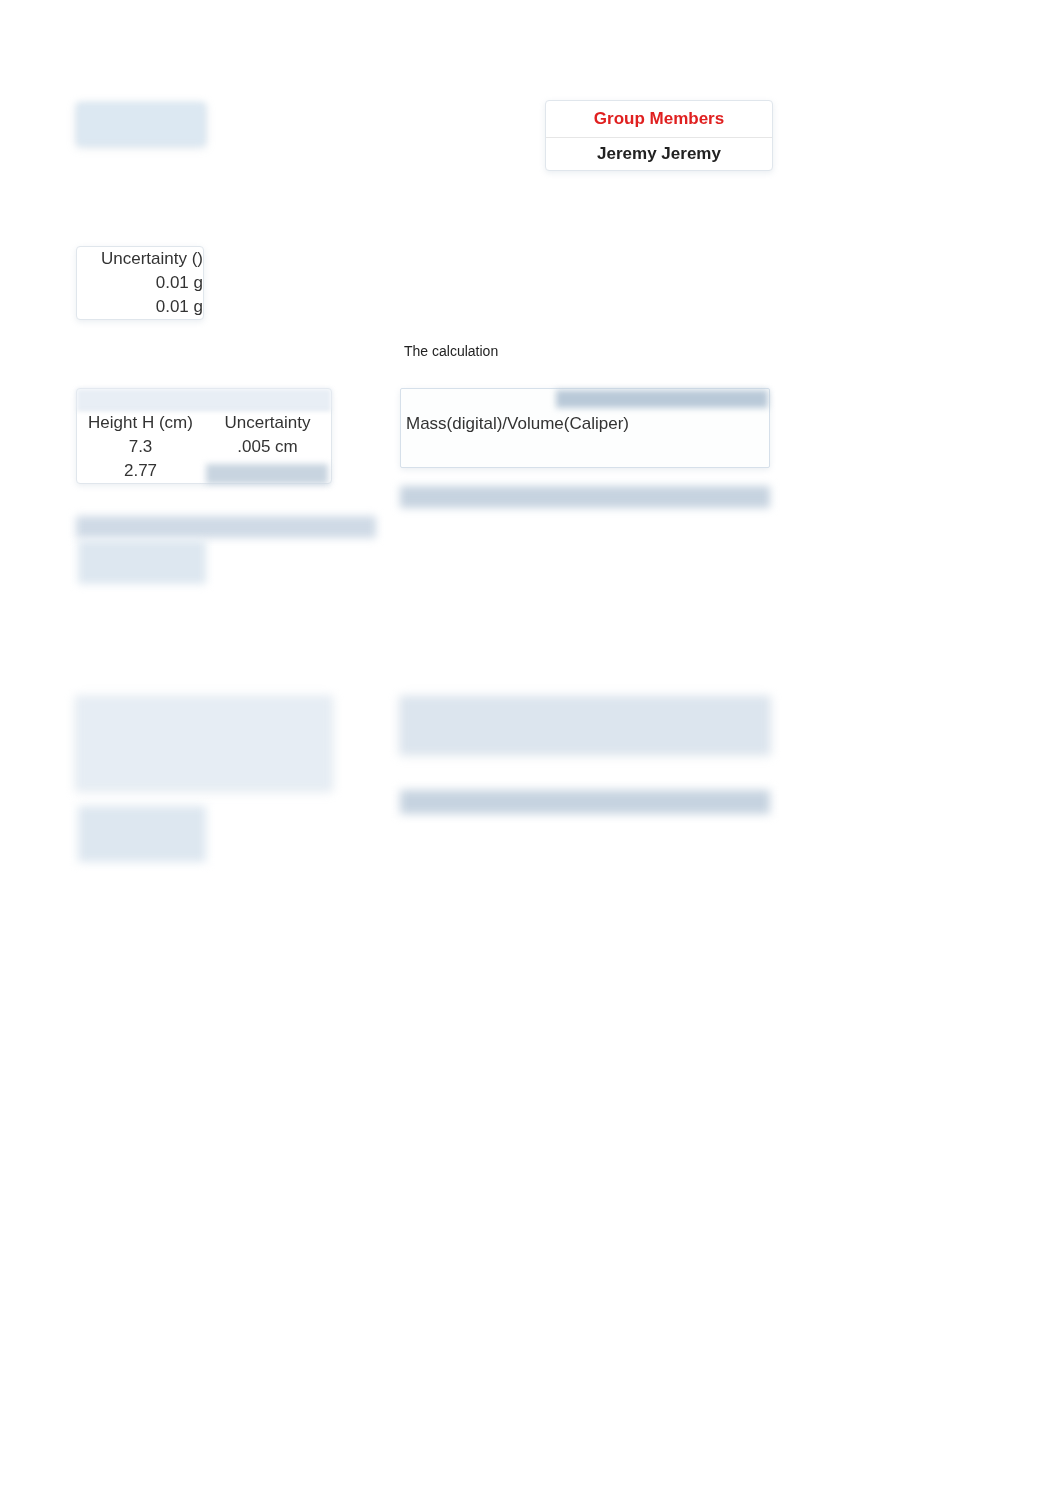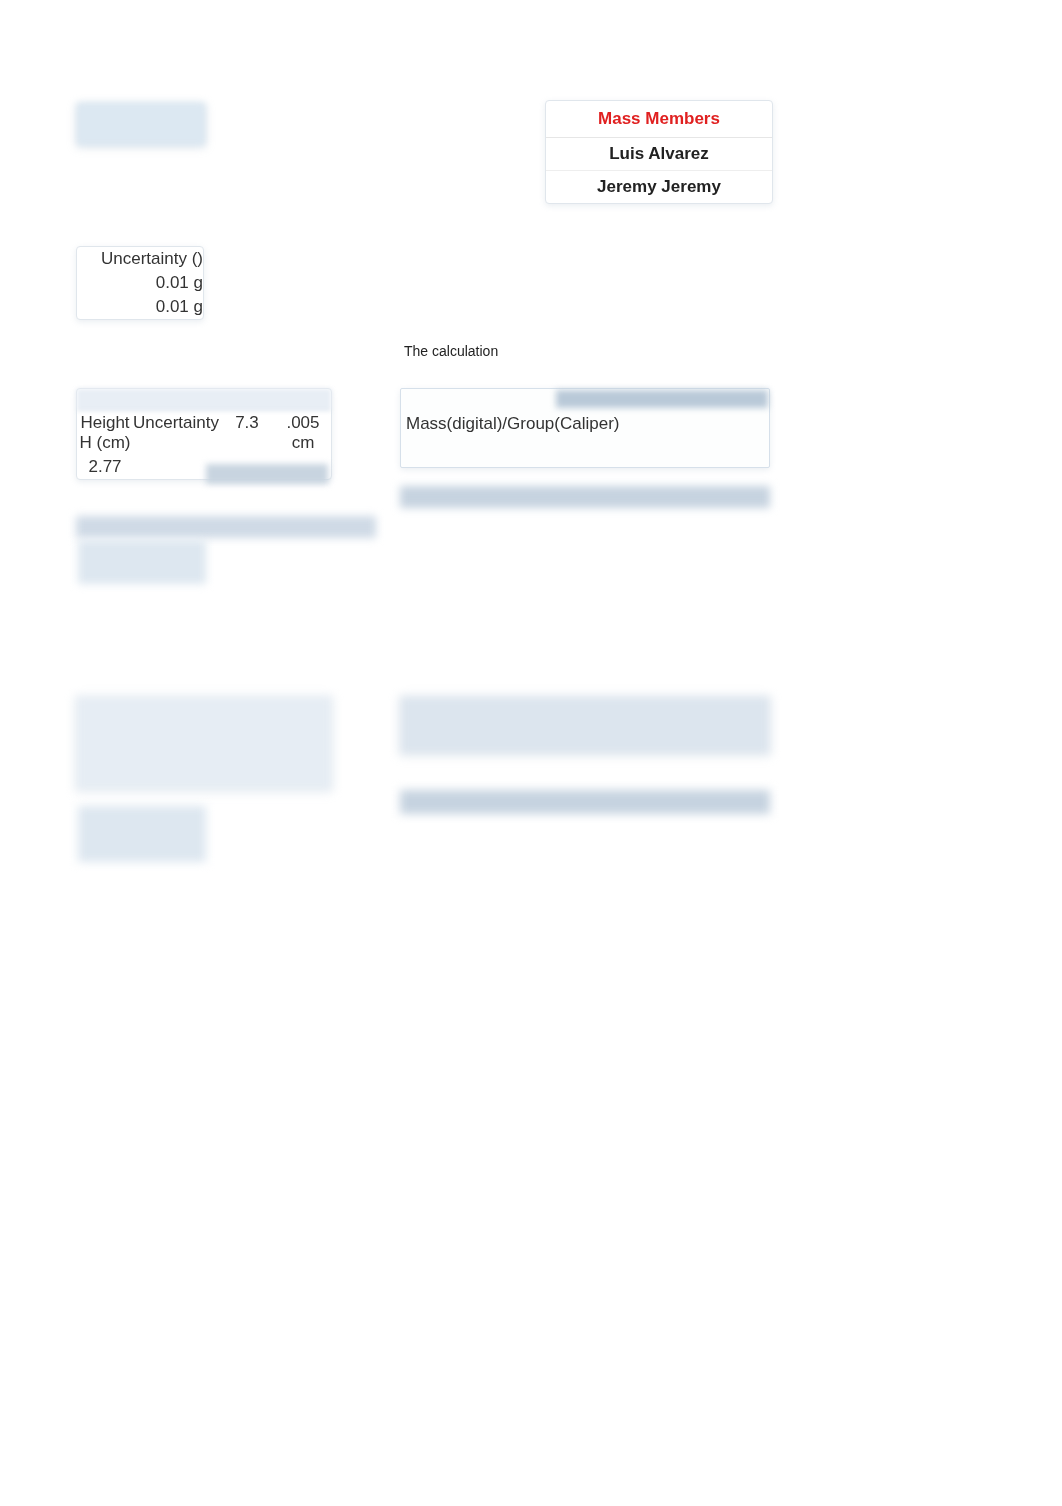--- a/index.html
+++ b/index.html
@@ -87,21 +87,21 @@
       width: 256px;
     }
     .height-blur-top {
       height: 22px;
       background: #e8eef5;
       filter: blur(2px);
       border-bottom: 1px solid #d8e0e8;
     }
     .height-grid {
       display: grid;
-      grid-template-columns: 1fr 1fr 1fr 1fr;
+      grid-template-columns: 1fr 1fr;
       text-align: center;
       font-size: 17px;
     }
     .height-grid .cell {
       padding: 2px 0;
       color: #333;
     }
     .height-grid .hdr {
       font-weight: 400;
     }
@@ -208,22 +208,21 @@
       background: #c6d3e0;
       filter: blur(5px);
     }
   </style>
 </head>
 <body>
 
 <div class="blurred-box top-blur"></div>
 
 <div class="card group-card">
-  <div class="group-header">Mass Members</div>
-  <div class="group-row">Luis Alvarez</div>
+  <div class="group-header">Group Members</div>
   <div class="group-row">Jeremy Jeremy</div>
 </div>
 
 <div class="card uncert-card">
   <div class="row">Uncertainty ()</div>
   <div class="row">0.01 g</div>
   <div class="row">0.01 g</div>
 </div>
 
 <div class="section-title">The calculation</div>
@@ -236,21 +235,21 @@
     <div class="cell">7.3</div>
     <div class="cell">.005 cm</div>
     <div class="cell">2.77</div>
     <div class="cell"></div>
   </div>
 </div>
 <div class="height-blur-bot"></div>
 
 <div class="calc-card"></div>
 <div class="calc-blur-top"></div>
-<div class="calc-text">Mass(digital)/Group(Caliper)</div>
+<div class="calc-text">Mass(digital)/Volume(Caliper)</div>
 <div class="calc-blur-bot"></div>
 
 <div class="blur-mid-left"></div>
 <div class="blur-mid-left2"></div>
 
 <div class="lower-left-card"></div>
 <div class="lower-left-blur2"></div>
 <div class="lower-right-blur1"></div>
 <div class="lower-right-blur2"></div>
 

